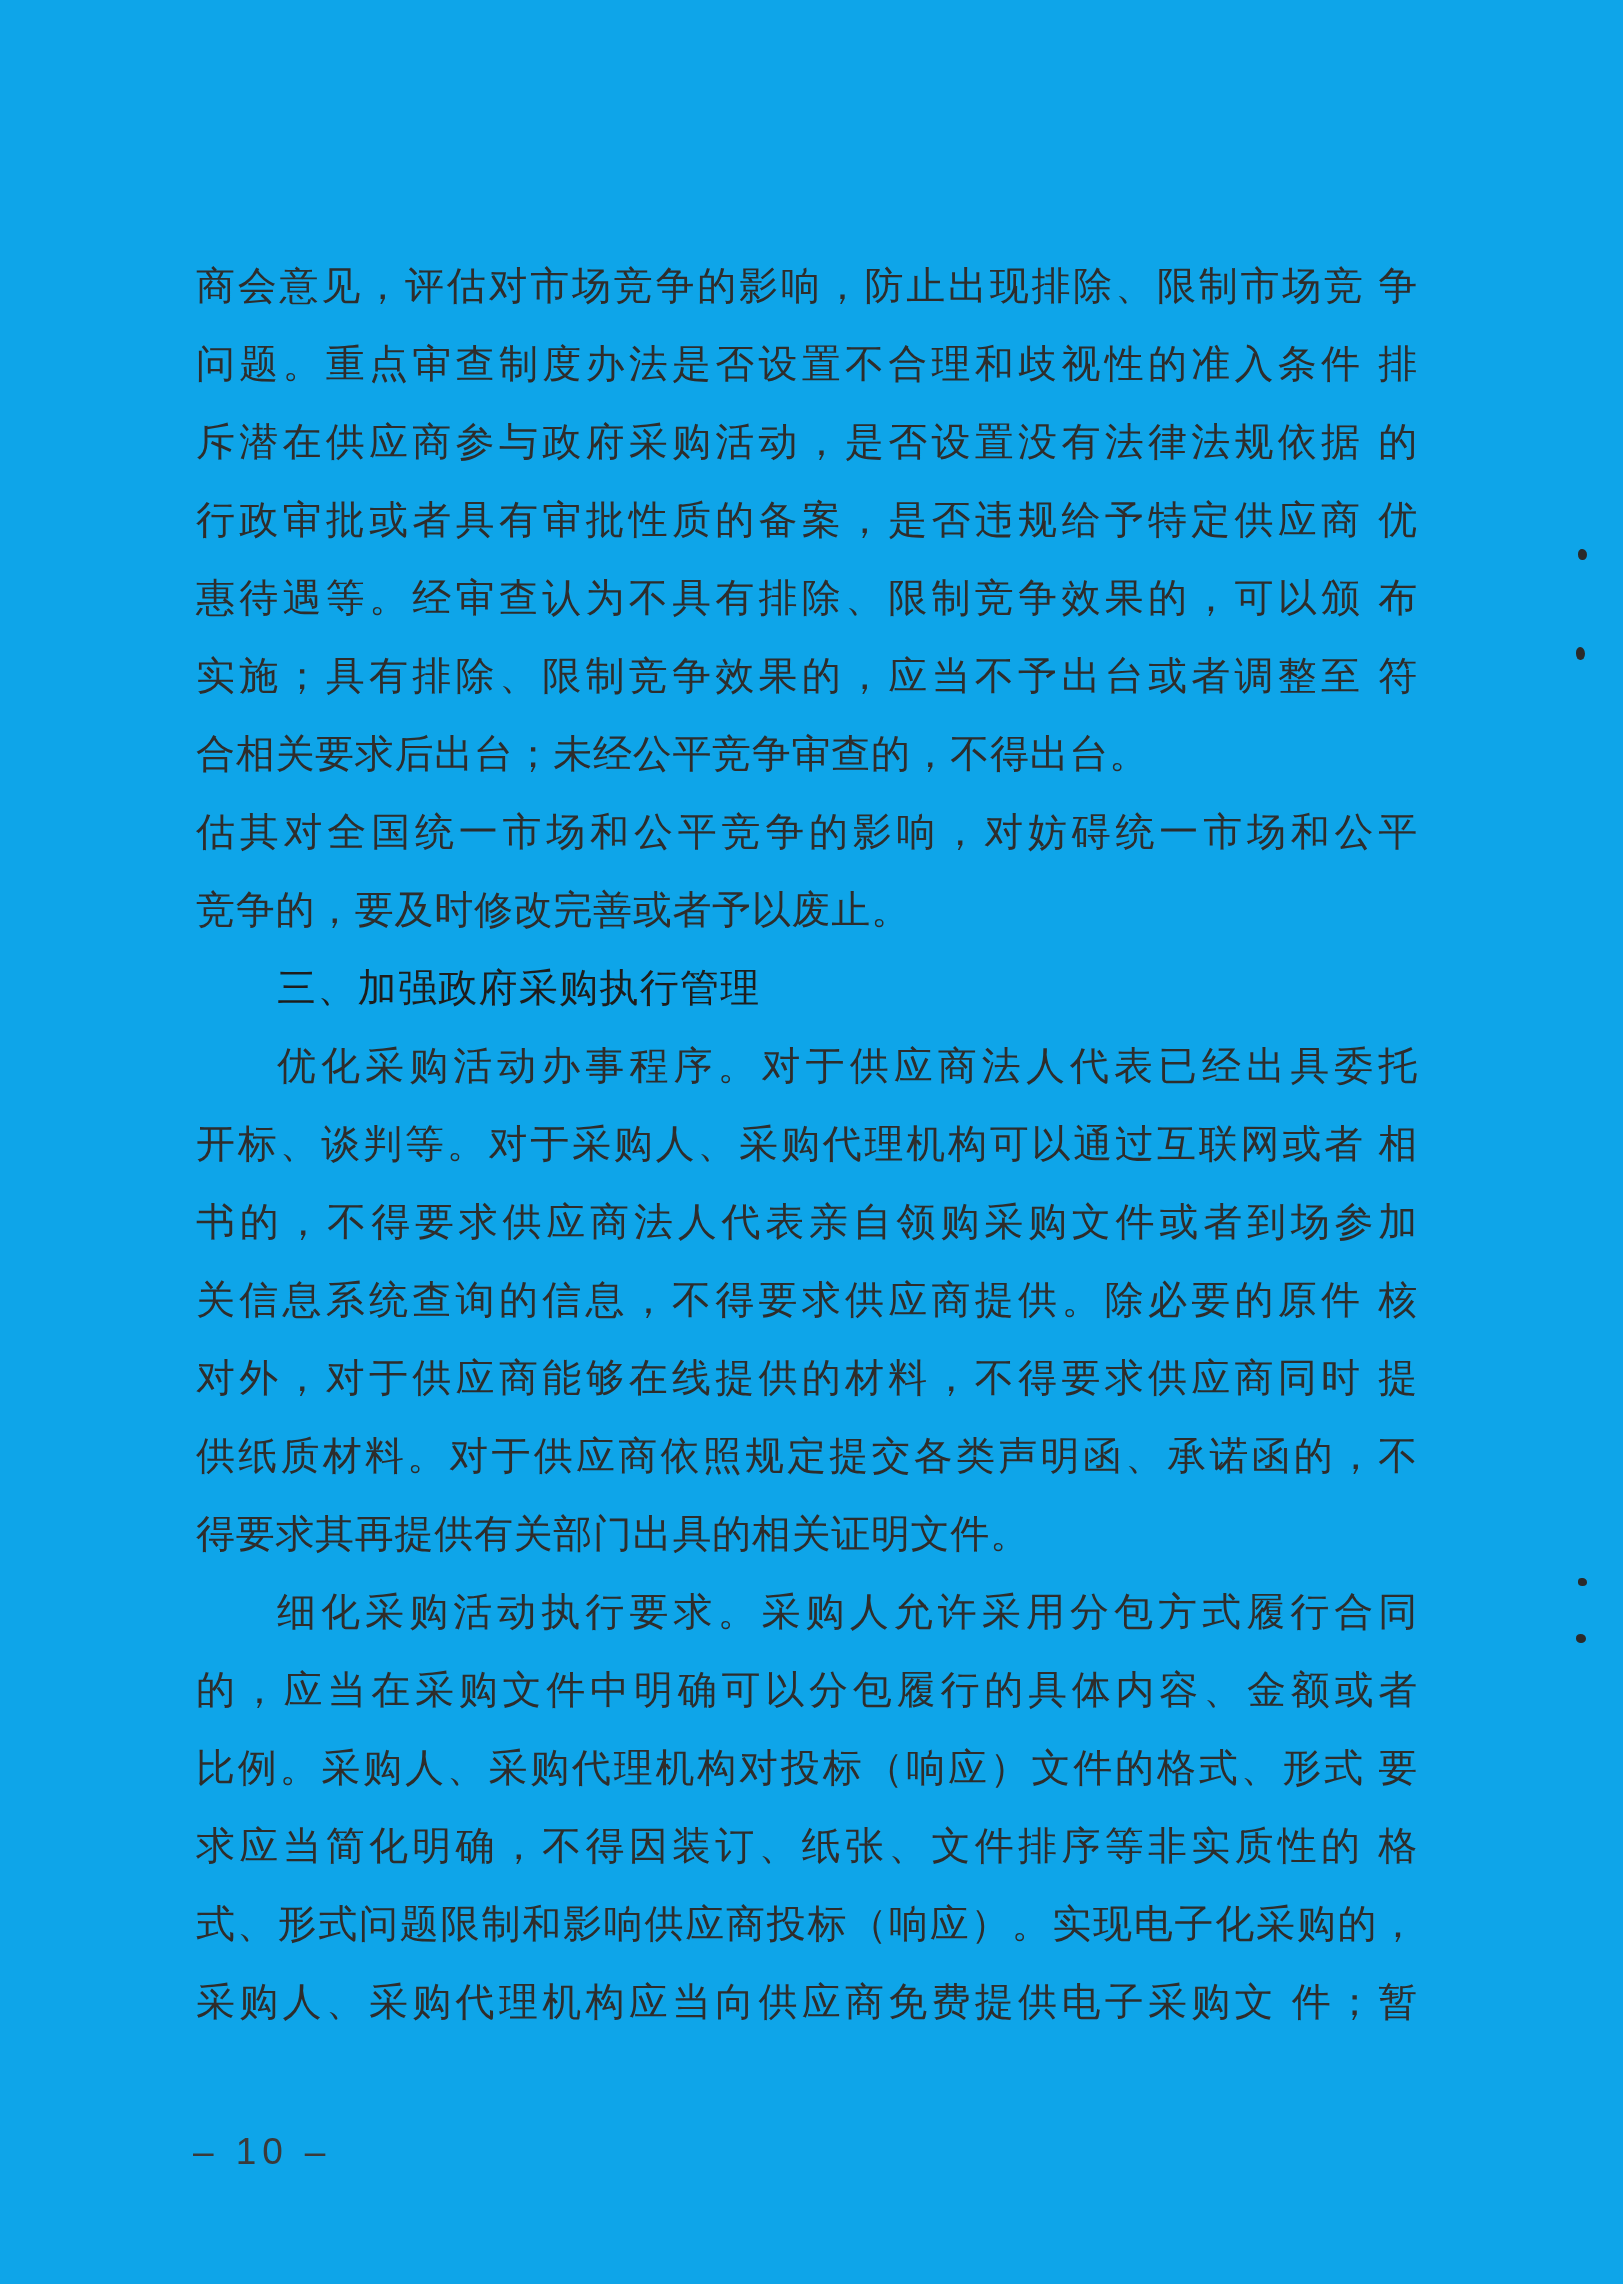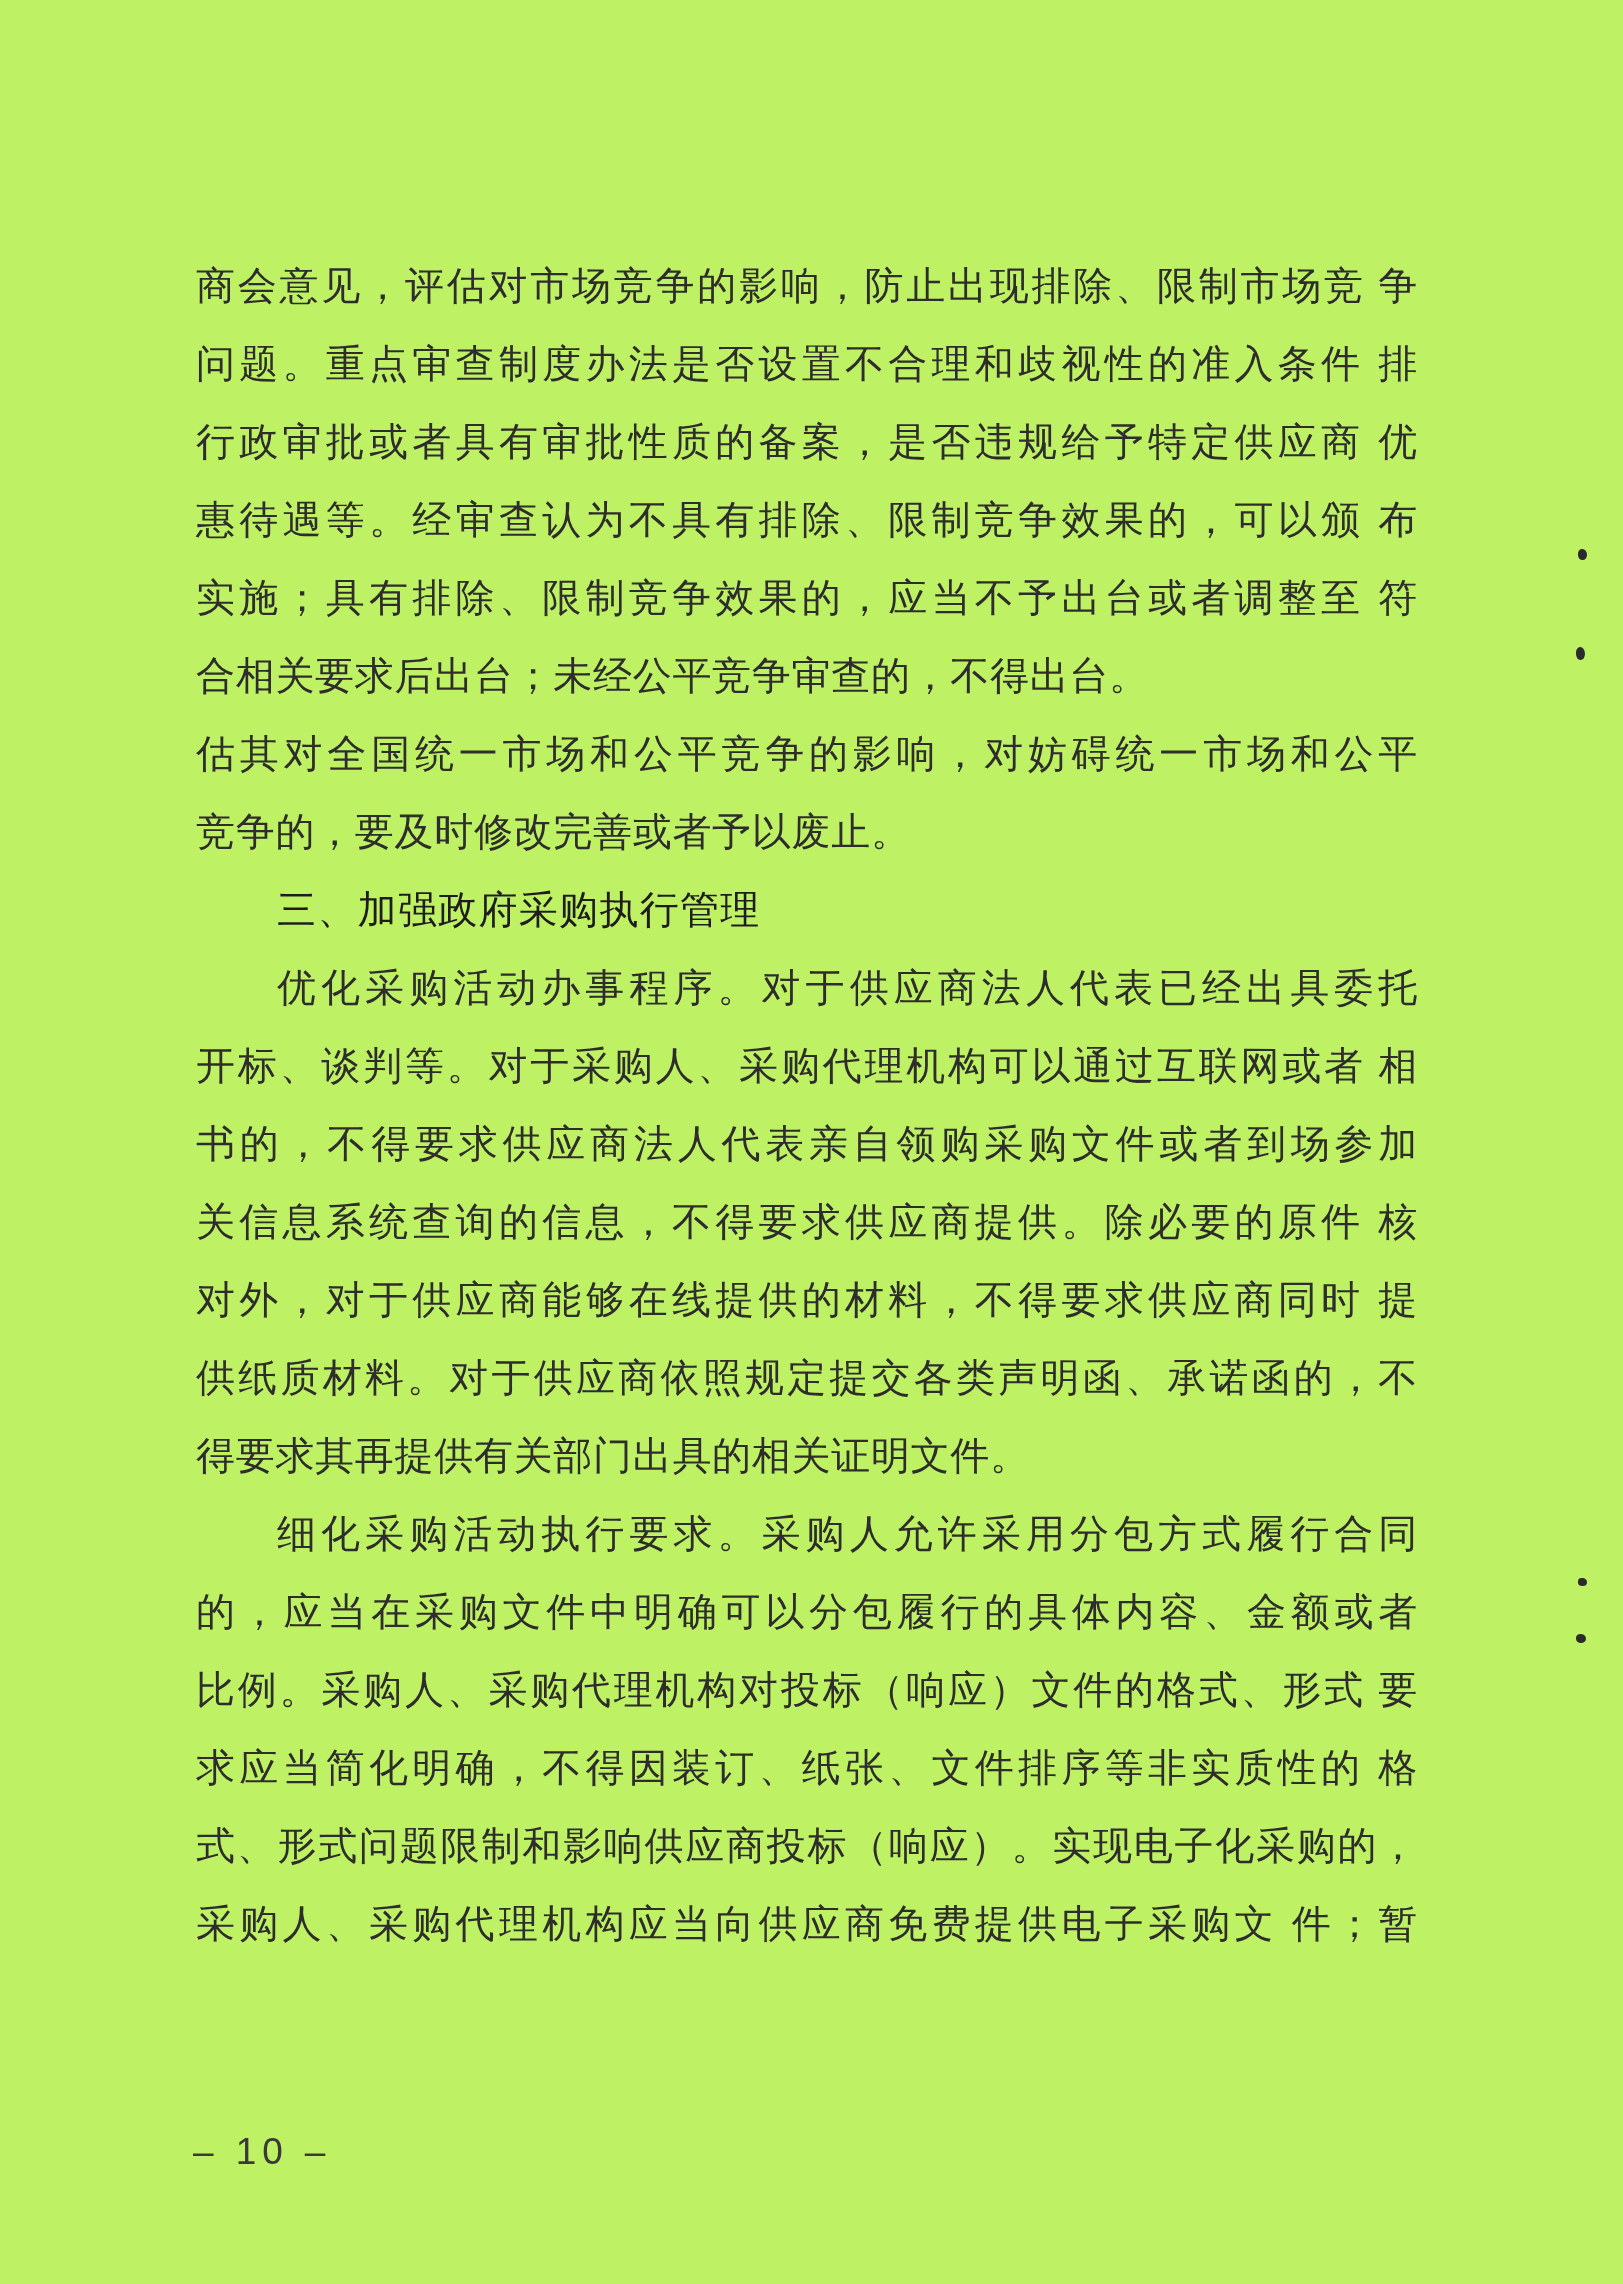--- a/index.html
+++ b/index.html
@@ -10,21 +10,21 @@
     width: 1623px;
     height: 2284px;
     background: #fdfdfc;
     position: relative;
     overflow: hidden;
     font-family: "Liberation Serif", "DejaVu Serif", serif;
   }
   .page {
     position: absolute;
     inset: 0;
-    background: #bef264;
+    background: #0ea5e9;
   }
   .text-block {
     position: absolute;
     left: 196px;
     top: 247px;
     width: 1222px;
   }
   .line {
     height: 78px;
     line-height: 78px;
@@ -67,20 +67,21 @@
 </style>
 </head>
 <body>
 
 <div class="page">
 
   <div class="text-block">
 
   <div class="line j">商会意见，评估对市场竞争的影响，防止出现排除、限制市场竞 争</div>
       <div class="line j">问题。重点审查制度办法是否设置不合理和歧视性的准入条件 排</div>
+      <div class="line j">斥潜在供应商参与政府采购活动，是否设置没有法律法规依据 的</div>
       <div class="line j">行政审批或者具有审批性质的备案，是否违规给予特定供应商 优</div>
       <div class="line j">惠待遇等。经审查认为不具有排除、限制竞争效果的，可以颁 布</div>
       <div class="line j">实施；具有排除、限制竞争效果的，应当不予出台或者调整至 符</div>
       <div class="line">合相关要求后出台；未经公平竞争审查的，不得出台。</div>
       <div class="line j">估其对全国统一市场和公平竞争的影响，对妨碍统一市场和公平</div>
       <div class="line">竞争的，要及时修改完善或者予以废止。</div>
       <div class="line ind hd">三、加强政府采购执行管理</div>
       <div class="line j ind">优化采购活动办事程序。对于供应商法人代表已经出具委托</div>
       <div class="line j">开标、谈判等。对于采购人、采购代理机构可以通过互联网或者 相</div>
       <div class="line j">书的，不得要求供应商法人代表亲自领购采购文件或者到场参加</div>

